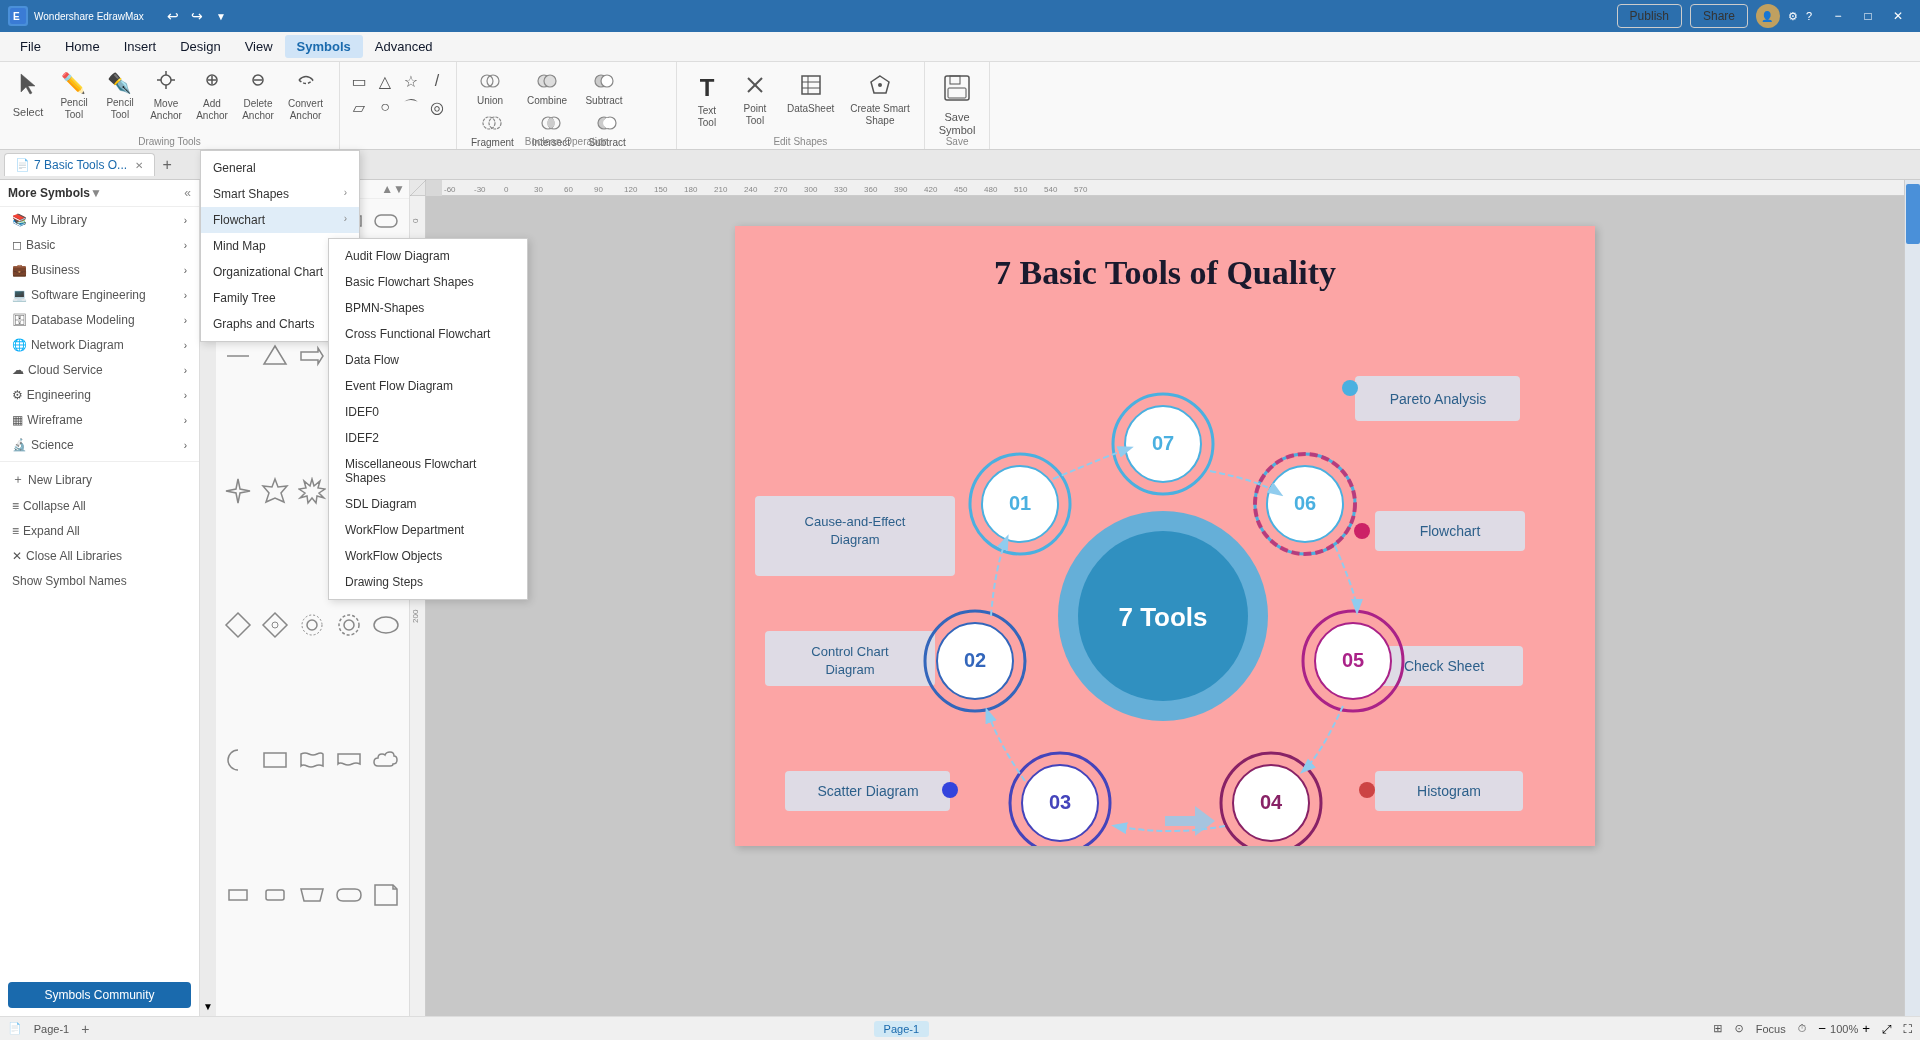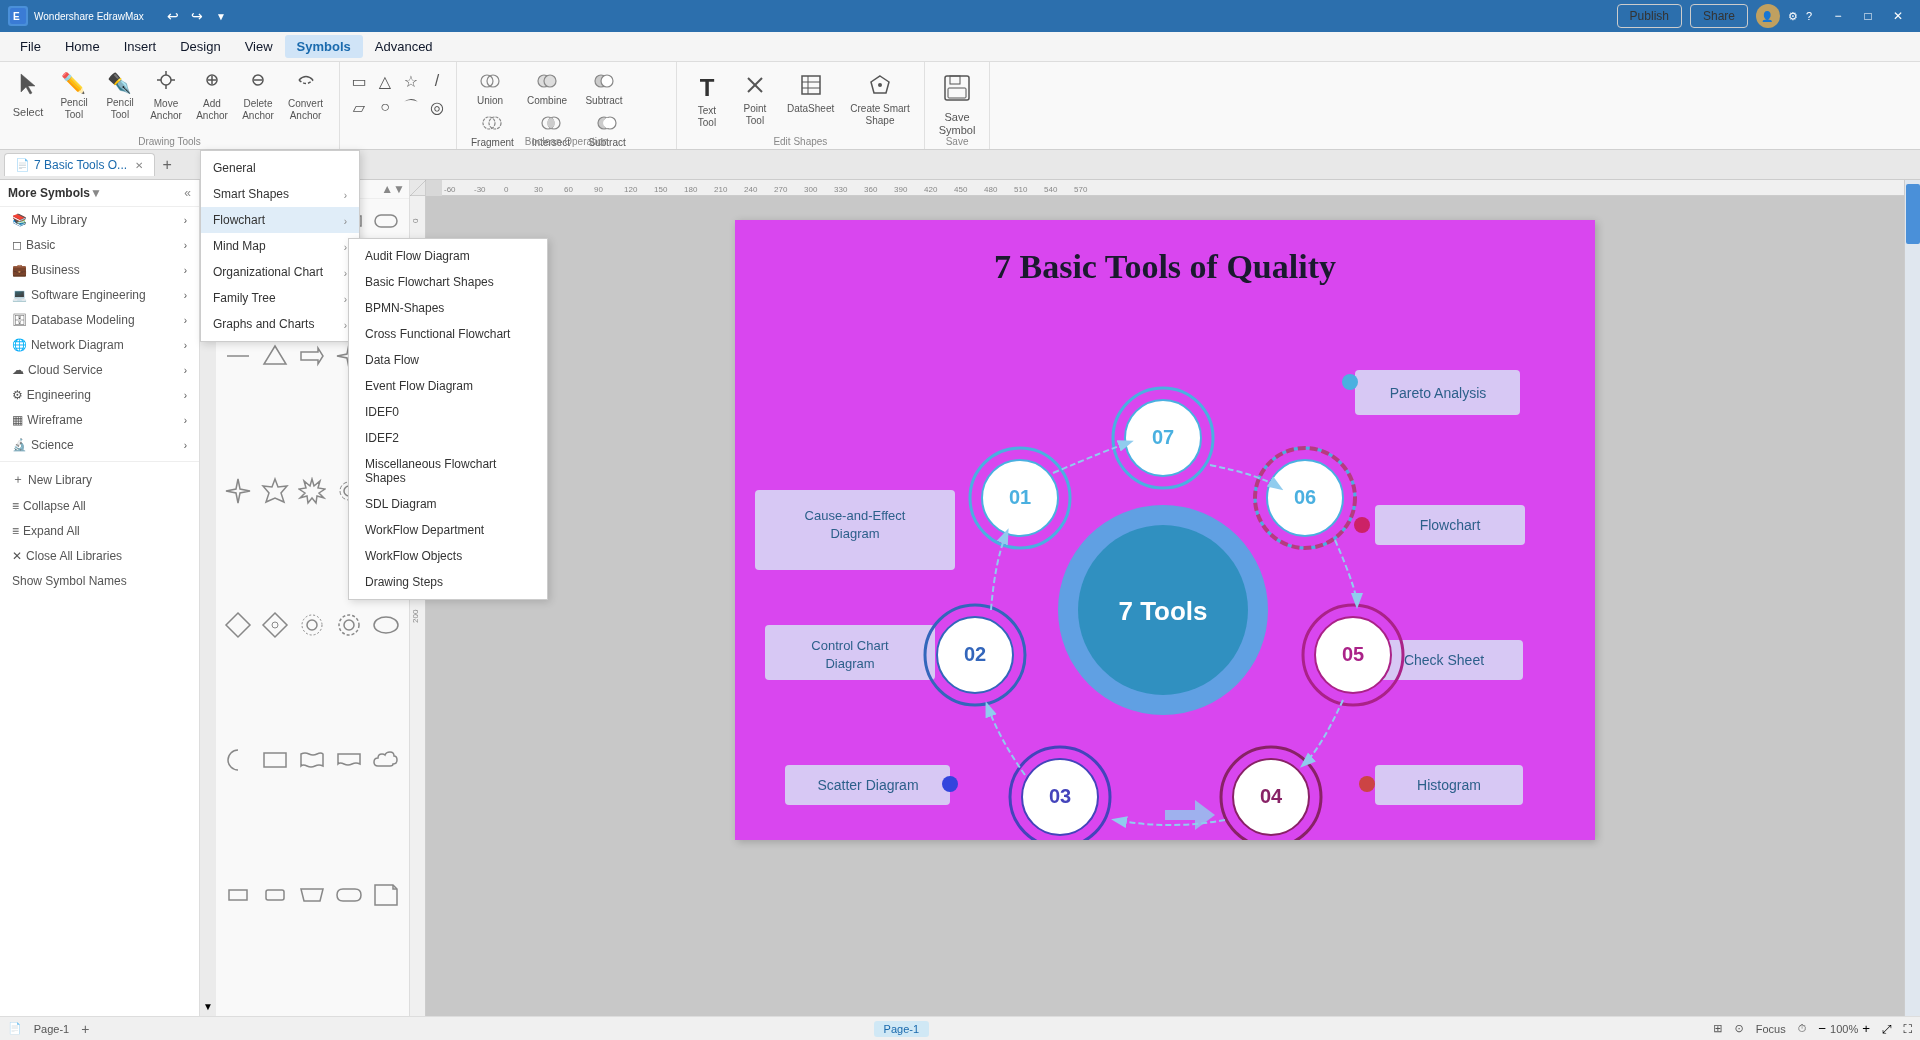--- a/index.html
+++ b/index.html
@@ -216,22 +216,22 @@
     }
     #canvas-scroll {
       flex: 1;
       overflow: auto;
       position: relative;
       background: #c8c8c8;
     }
     #canvas {
       width: 860px;
       min-height: 620px;
-      background: #d946ef;
-      margin: 24px auto;
+      background: #fca5a5;
+      margin: 30px auto;
       position: relative;
       box-shadow: 2px 2px 8px rgba(0,0,0,0.2);
       overflow: hidden;
     }
 
     
     #right-panel {
       width: 16px;
       background: #e0e7ef;
       border-left: 1px solid #ccc;
@@ -259,21 +259,21 @@
       align-items: center;
       padding: 0 8px;
       font-size: 11px;
       color: #555;
       gap: 12px;
     }
     .status-spacer { flex: 1; }
     .status-zoom { display: flex; align-items: center; gap: 4px; }
     #flowchart-dropdown {
       position: fixed;
-      left: 348px;
+      left: 328px;
       top: 238px;
       background: white;
       border: 1px solid #ccc;
       box-shadow: 2px 2px 8px rgba(0,0,0,0.15);
       z-index: 200;
       width: 200px;
       padding: 4px 0;
     }
     .dropdown-item {
       padding: 6px 16px;
@@ -288,21 +288,21 @@
       left: 200px;
       top: 150px;
       background: white;
       border: 1px solid #ccc;
       box-shadow: 2px 2px 8px rgba(0,0,0,0.15);
       z-index: 150;
       width: 160px;
       padding: 4px 0;
     }
     .submenu-item {
-      display: flex; align-items: flex-end; justify-content: space-between;
+      display: flex; align-items: flex-start; justify-content: space-between;
       padding: 6px 12px; cursor: pointer; font-size: 12px; color: #333;
     }
     .submenu-item.active { background: #e0edf8; font-weight: 500; }
     .submenu-arrow { font-size: 10px; color: #888; }
 
     
     #diagram-svg {
       position: absolute;
       top: 90px;
       left: 0;
@@ -658,20 +658,23 @@
         <span>≡</span>
         <span>Expand All</span>
       </div>
       <div class="sidebar-section-btn">
         <span>✕</span>
         <span>Close All Libraries</span>
       </div>
       <div class="sidebar-section-btn">
         <span>Show Symbol Names</span>
       </div>
+    </div>
+    <div class="sidebar-bottom">
+      <button class="symbols-community-btn">Symbols Community</button>
     </div>
   </div>
 
   <div id="shapes-panel">
     <div class="shapes-panel-nav">
       <button class="shapes-nav-btn">▲</button>
       <button class="shapes-nav-btn">▼</button>
     </div>
 
     <div style="display:flex;flex:1;overflow:hidden;">

